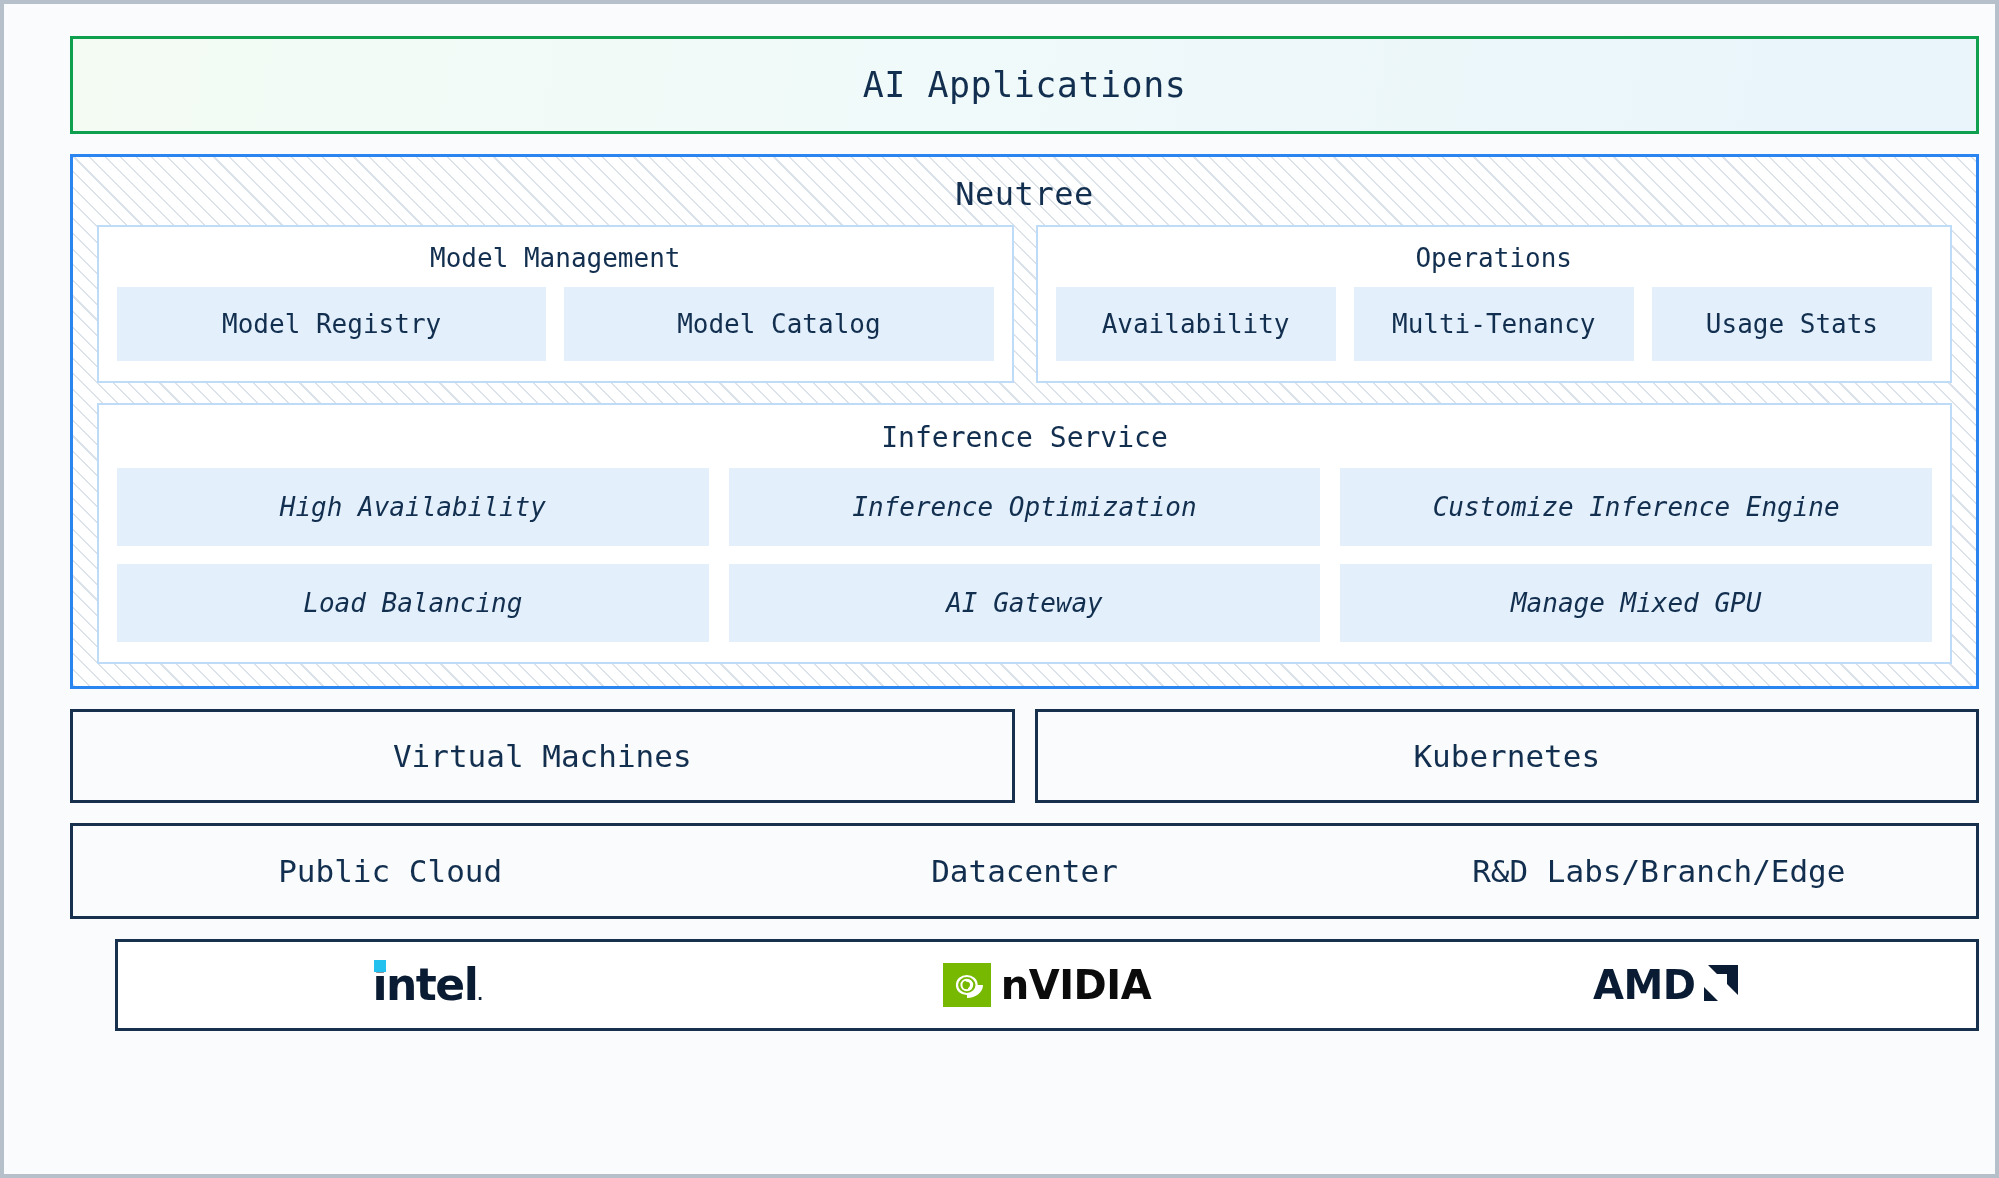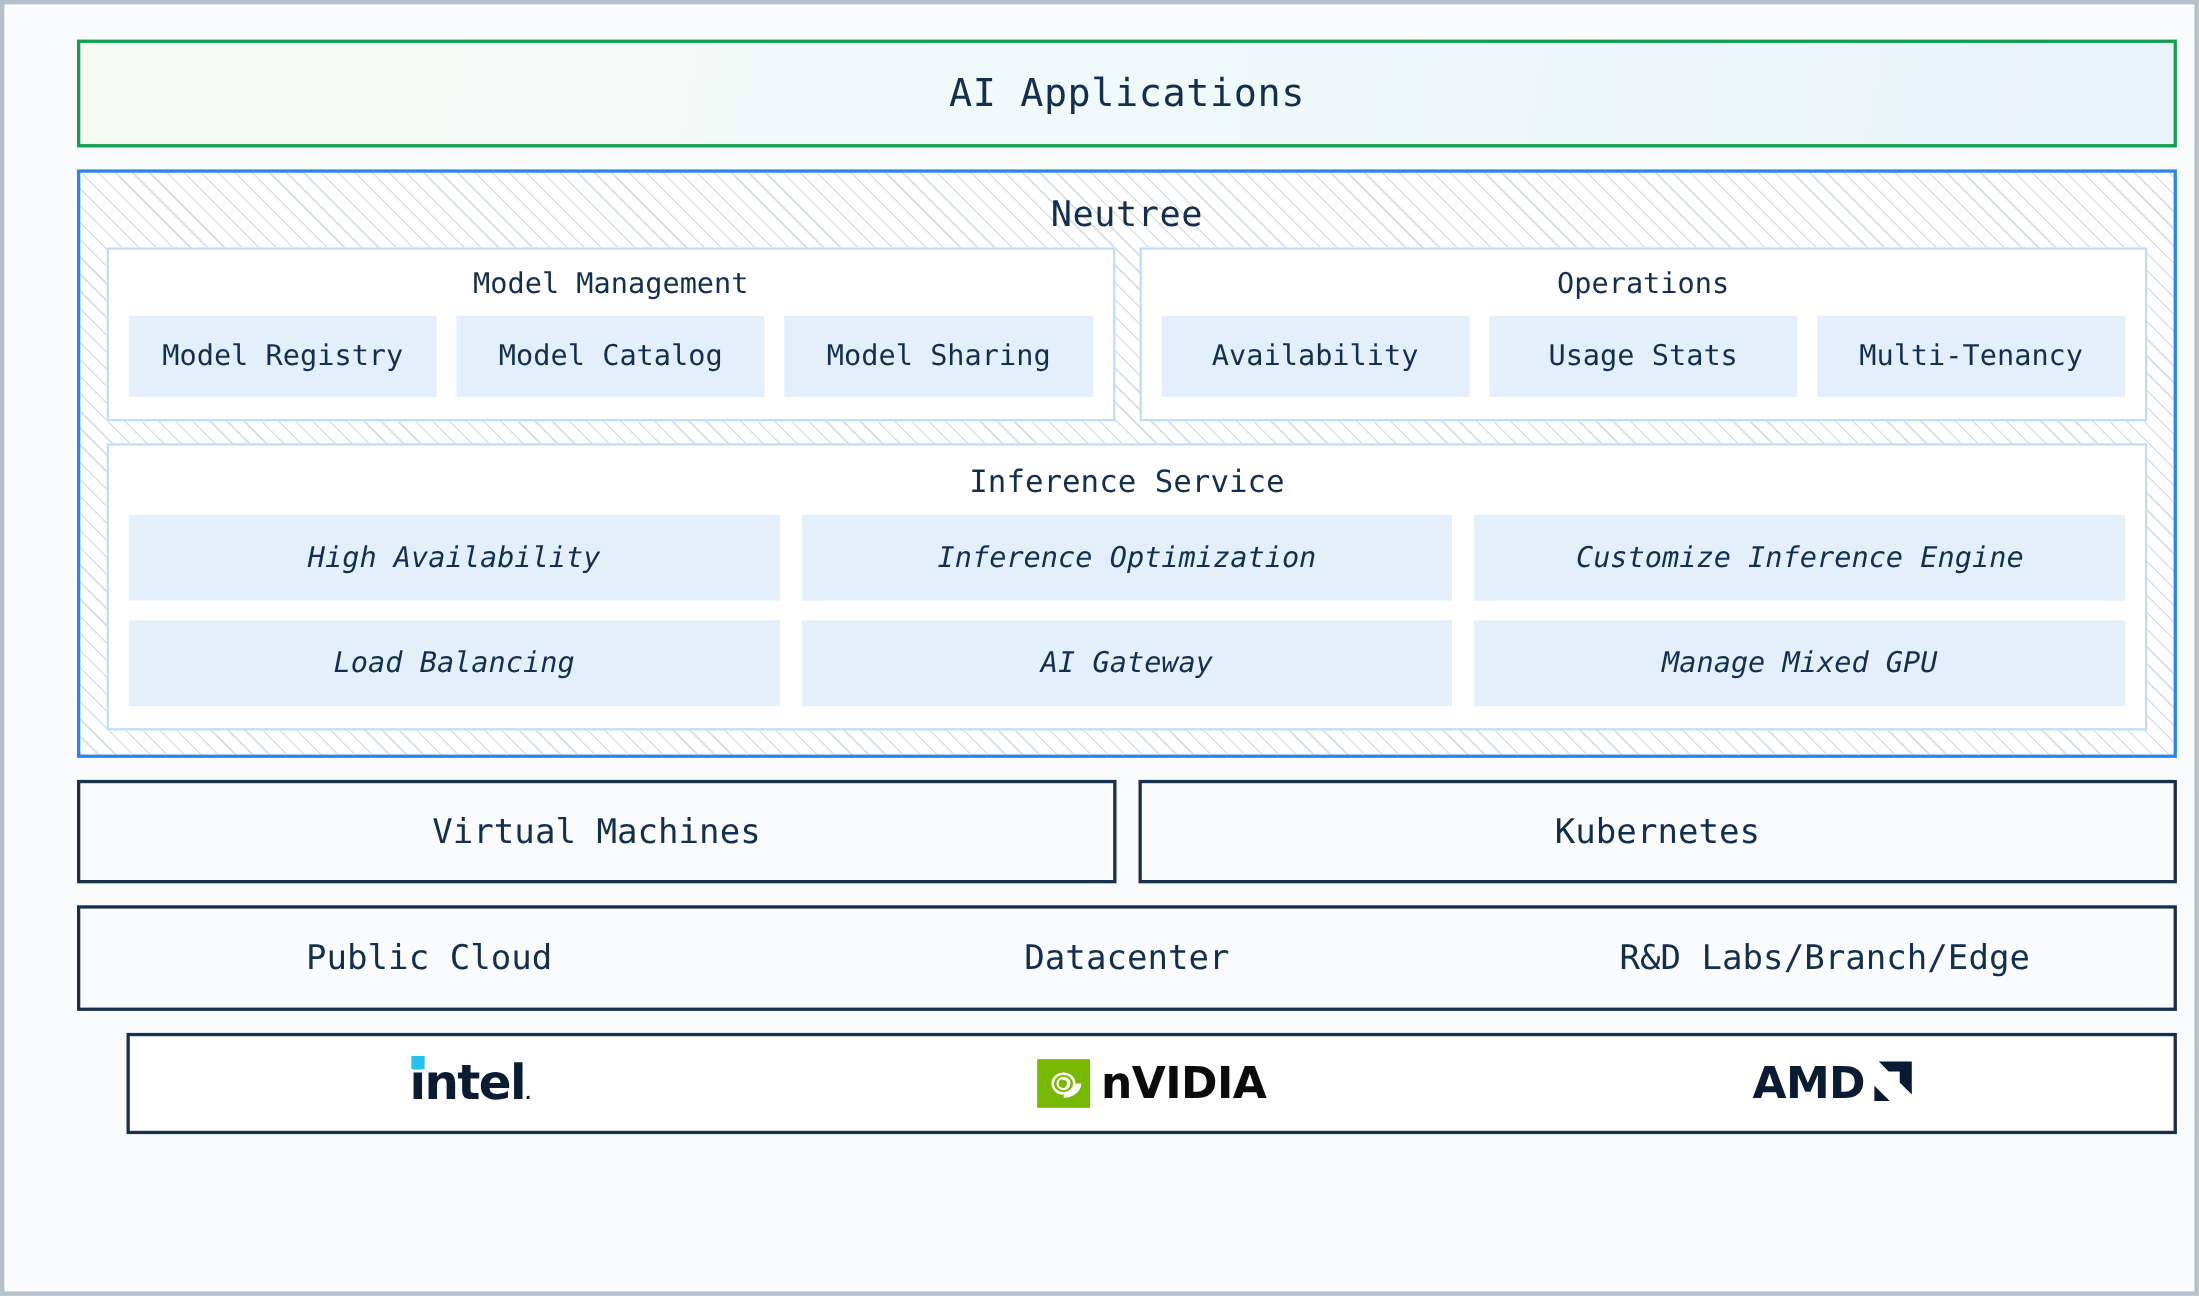--- a/index.html
+++ b/index.html
@@ -263,30 +263,29 @@
     <div class="neutree">
       <div class="neutree-title navy">Neutree</div>
 
       <div class="neutree-row">
 
         <div class="panel">
           <div class="panel-title navy">Model Management</div>
           <div class="chips">
             <div class="chip navy">Model Registry</div>
             <div class="chip navy">Model Catalog</div>
-            <div class="chip navy">Model Sharing</div>
           </div>
         </div>
 
         <div class="panel">
           <div class="panel-title navy">Operations</div>
           <div class="chips">
             <div class="chip navy">Availability</div>
+            <div class="chip navy">Multi-Tenancy</div>
             <div class="chip navy">Usage Stats</div>
-            <div class="chip navy">Multi-Tenancy</div>
           </div>
         </div>
 
       </div>
 
       <div class="infer-panel">
         <div class="infer-title navy">Inference Service</div>
         <div class="infer-grid">
           <div class="chip navy">High Availability</div>
           <div class="chip navy">Inference Optimization</div>

